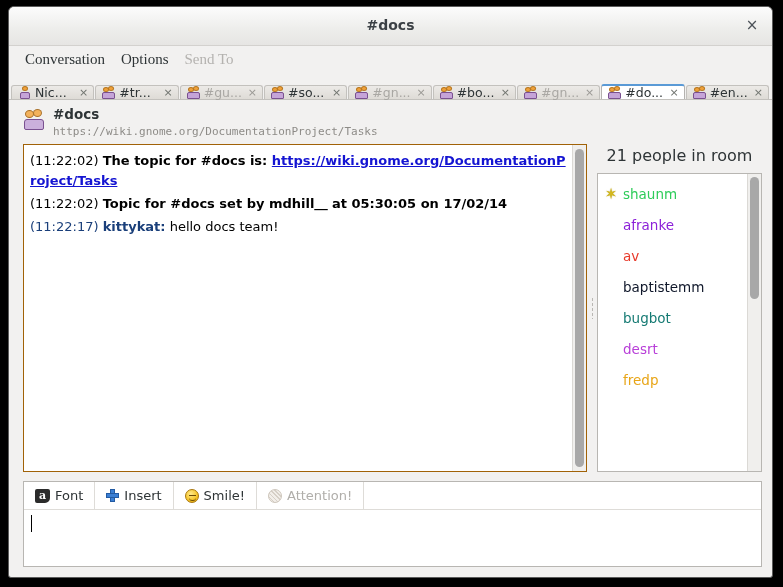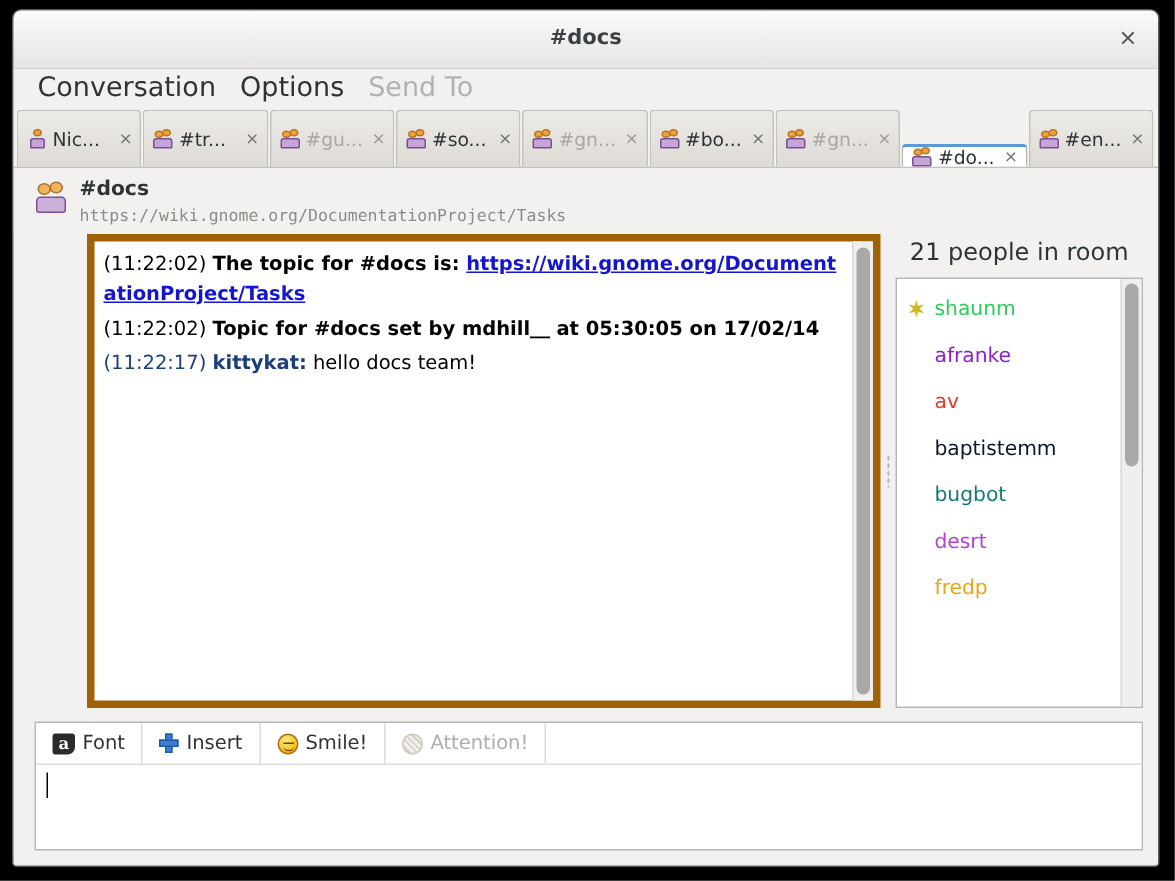--- a/index.html
+++ b/index.html
@@ -57,24 +57,25 @@
     text-align: center;
     font-size: 15px;
     color: #4c5258;
     cursor: pointer;
   }
 
   
   .menubar {
     flex: 0 0 27px;
     display: flex;
-    align-items: flex-start;
+    align-items: center;
     padding-left: 9px;
     background: #f2f1f0;
-    font-size: 18px;
+    font-size: 15px;
+    font-family: Liberation Serif, serif;
   }
   .menu-item {
     padding: 2px 9px 3px 7px;
     color: #2e3436;
     cursor: default;
     white-space: nowrap;
   }
   .menu-item.disabled { color: #b4b2af; }
 
   
@@ -84,21 +85,21 @@
     align-items: flex-end;
     padding: 0 2px;
     background: #f2f1f0;
     border-bottom: 1px solid #c3c1bd;
     box-sizing: border-box;
   }
   .tab {
     position: relative;
     flex: 1 1 0;
     min-width: 0;
-    height: 38px;
+    height: 14px;
     display: flex;
     align-items: center;
     gap: 4px;
     padding: 0 5px 0 6px;
     box-sizing: border-box;
     background: linear-gradient(to bottom, #eceae7 0%, #dedbd6 100%);
     border: 1px solid #c3c1bd;
     border-bottom: none;
     border-radius: 3px 3px 0 0;
     margin-right: 1px;
@@ -227,24 +228,23 @@
     display: flex;
     align-items: stretch;
     padding: 0 10px 0 14px;
     min-height: 0;
   }
 
   .chat-pane {
     flex: 1 1 auto;
     display: flex;
     background: #ffffff;
-    border: 5px solid #a16207;
+    border: 1px solid #a16207;
     box-sizing: border-box;
     min-width: 0;
-    margin-left: 35px;
   }
   .chat-log {
     flex: 1 1 auto;
     padding: 6px 5px 4px 6px;
     overflow: hidden;
     font-size: 13px;
     line-height: 20px;
     color: #000000;
     min-width: 0;
   }

